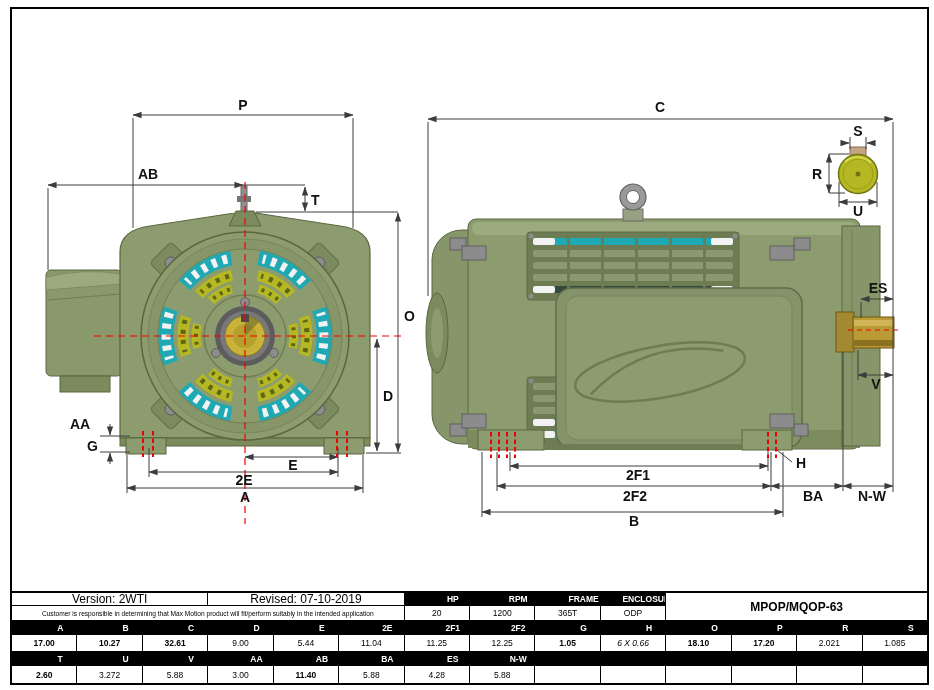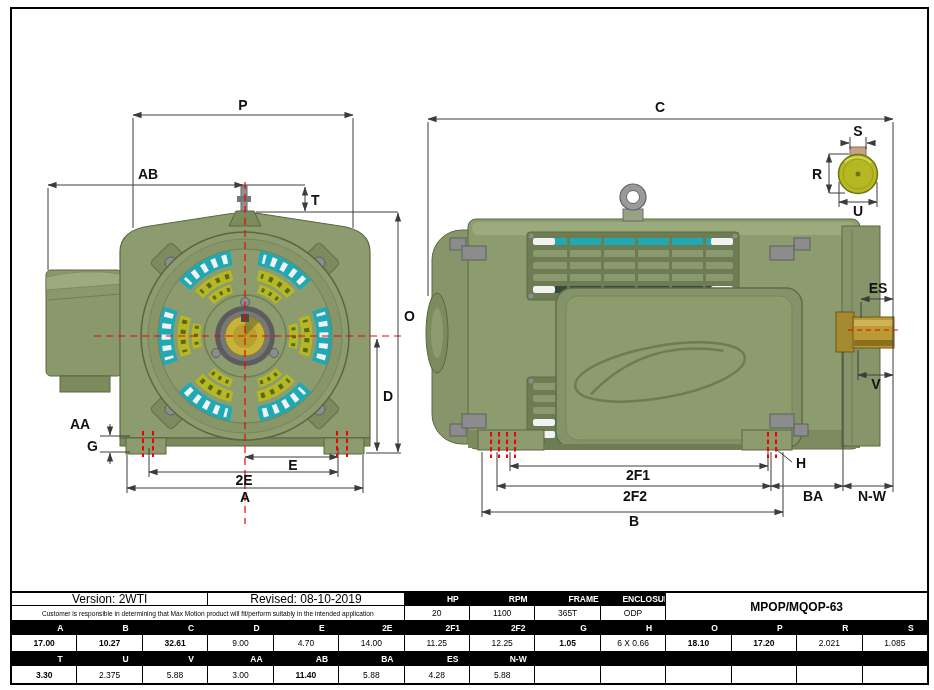--- a/index.html
+++ b/index.html
@@ -352,29 +352,29 @@
       <text class="lbl" x="638" y="480" text-anchor="middle">2F1</text>
       <text class="lbl" x="635" y="501" text-anchor="middle">2F2</text>
       <text class="lbl" x="813" y="501" text-anchor="middle">BA</text>
       <text class="lbl" x="872" y="501" text-anchor="middle">N-W</text>
       <text class="lbl" x="634" y="526" text-anchor="middle">B</text>
     </g>
   </svg>
 
   <div class="spec-table">
     <div class="cell meta" style="grid-area:1/1/2/4">Version: 2WTI</div>
-    <div class="cell meta" style="grid-area:1/4/2/7">Revised: 08-10-2019</div>
+    <div class="cell meta" style="grid-area:1/4/2/7">Revised: 07-10-2019</div>
     <div class="cell c-black" style="grid-area:1/7/2/8">HP</div>
     <div class="cell c-black" style="grid-area:1/8/2/9">RPM</div>
     <div class="cell c-black" style="grid-area:1/9/2/10">FRAME</div>
     <div class="cell c-black" style="grid-area:1/10/2/11">ENCLOSURE</div>
     <div class="cell model" style="grid-area:1/11/3/15">MPOP/MQOP-63</div>
     <div class="cell disclaimer" style="grid-area:2/1/3/7">Customer is responsible in determining that Max Motion product will fit/perform suitably in the intended application</div>
     <div class="cell" style="grid-area:2/7/3/8">20</div>
-    <div class="cell" style="grid-area:2/8/3/9">1100</div>
+    <div class="cell" style="grid-area:2/8/3/9">1200</div>
     <div class="cell" style="grid-area:2/9/3/10">365T</div>
     <div class="cell" style="grid-area:2/10/3/11">ODP</div>
 
   <div class="cell c-black" style="grid-area: 3 / 1 / 4 / 2;">A</div>
       <div class="cell c-black" style="grid-area: 3 / 2 / 4 / 3;">B</div>
       <div class="cell c-black" style="grid-area: 3 / 3 / 4 / 4;">C</div>
       <div class="cell c-black" style="grid-area: 3 / 4 / 4 / 5;">D</div>
       <div class="cell c-black" style="grid-area: 3 / 5 / 4 / 6;">E</div>
       <div class="cell c-black" style="grid-area: 3 / 6 / 4 / 7;">2E</div>
       <div class="cell c-black" style="grid-area: 3 / 7 / 4 / 8;">2F1</div>
@@ -382,41 +382,41 @@
       <div class="cell c-black" style="grid-area: 3 / 9 / 4 / 10;">G</div>
       <div class="cell c-black" style="grid-area: 3 / 10 / 4 / 11;">H</div>
       <div class="cell c-black" style="grid-area: 3 / 11 / 4 / 12;">O</div>
       <div class="cell c-black" style="grid-area: 3 / 12 / 4 / 13;">P</div>
       <div class="cell c-black" style="grid-area: 3 / 13 / 4 / 14;">R</div>
       <div class="cell c-black" style="grid-area: 3 / 14 / 4 / 15;">S</div>
       <div class="cell bold" style="grid-area: 4 / 1 / 5 / 2;">17.00</div>
       <div class="cell bold" style="grid-area: 4 / 2 / 5 / 3;">10.27</div>
       <div class="cell bold" style="grid-area: 4 / 3 / 5 / 4;">32.61</div>
       <div class="cell" style="grid-area: 4 / 4 / 5 / 5;">9.00</div>
-      <div class="cell" style="grid-area: 4 / 5 / 5 / 6;">4.70</div>
-      <div class="cell" style="grid-area: 4 / 6 / 5 / 7;">14.00</div>
+      <div class="cell" style="grid-area: 4 / 5 / 5 / 6;">5.44</div>
+      <div class="cell" style="grid-area: 4 / 6 / 5 / 7;">11.04</div>
       <div class="cell" style="grid-area: 4 / 7 / 5 / 8;">11.25</div>
       <div class="cell" style="grid-area: 4 / 8 / 5 / 9;">12.25</div>
       <div class="cell bold" style="grid-area: 4 / 9 / 5 / 10;">1.05</div>
-      <div class="cell" style="grid-area: 4 / 10 / 5 / 11;">6 X 0.66</div>
+      <div class="cell" style="grid-area: 4 / 10 / 5 / 11; font-style: italic;">6 X 0.66</div>
       <div class="cell bold" style="grid-area: 4 / 11 / 5 / 12;">18.10</div>
       <div class="cell bold" style="grid-area: 4 / 12 / 5 / 13;">17.20</div>
       <div class="cell" style="grid-area: 4 / 13 / 5 / 14; text-align: right;">2.021</div>
       <div class="cell" style="grid-area: 4 / 14 / 5 / 15;">1.085</div>
       <div class="cell c-black" style="grid-area: 5 / 1 / 6 / 2;">T</div>
       <div class="cell c-black" style="grid-area: 5 / 2 / 6 / 3;">U</div>
       <div class="cell c-black" style="grid-area: 5 / 3 / 6 / 4;">V</div>
       <div class="cell c-black" style="grid-area: 5 / 4 / 6 / 5;">AA</div>
       <div class="cell c-black" style="grid-area: 5 / 5 / 6 / 6;">AB</div>
       <div class="cell c-black" style="grid-area: 5 / 6 / 6 / 7;">BA</div>
       <div class="cell c-black" style="grid-area: 5 / 7 / 6 / 8;">ES</div>
       <div class="cell c-black" style="grid-area: 5 / 8 / 6 / 9;">N-W</div>
       <div class="cell c-black" style="grid-area: 5 / 9 / 6 / 15;"></div>
-      <div class="cell bold" style="grid-area: 6 / 1 / 7 / 2;">3.30</div>
-      <div class="cell" style="grid-area: 6 / 2 / 7 / 3;">2.375</div>
+      <div class="cell bold" style="grid-area: 6 / 1 / 7 / 2;">2.60</div>
+      <div class="cell" style="grid-area: 6 / 2 / 7 / 3;">3.272</div>
       <div class="cell" style="grid-area: 6 / 3 / 7 / 4;">5.88</div>
       <div class="cell" style="grid-area: 6 / 4 / 7 / 5;">3.00</div>
       <div class="cell bold" style="grid-area: 6 / 5 / 7 / 6;">11.40</div>
       <div class="cell" style="grid-area: 6 / 6 / 7 / 7;">5.88</div>
       <div class="cell" style="grid-area: 6 / 7 / 7 / 8;">4.28</div>
       <div class="cell" style="grid-area: 6 / 8 / 7 / 9;">5.88</div>
       <div class="cell" style="grid-area: 6 / 9 / 7 / 10;"></div>
       <div class="cell" style="grid-area: 6 / 10 / 7 / 11;"></div>
       <div class="cell" style="grid-area: 6 / 11 / 7 / 12;"></div>
       <div class="cell" style="grid-area: 6 / 12 / 7 / 13;"></div>

